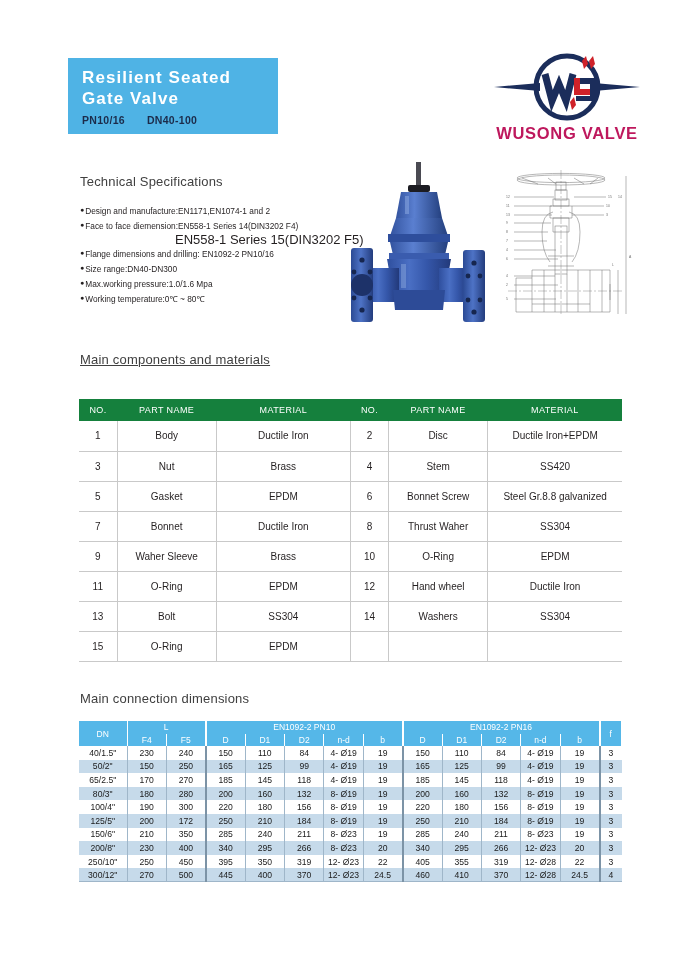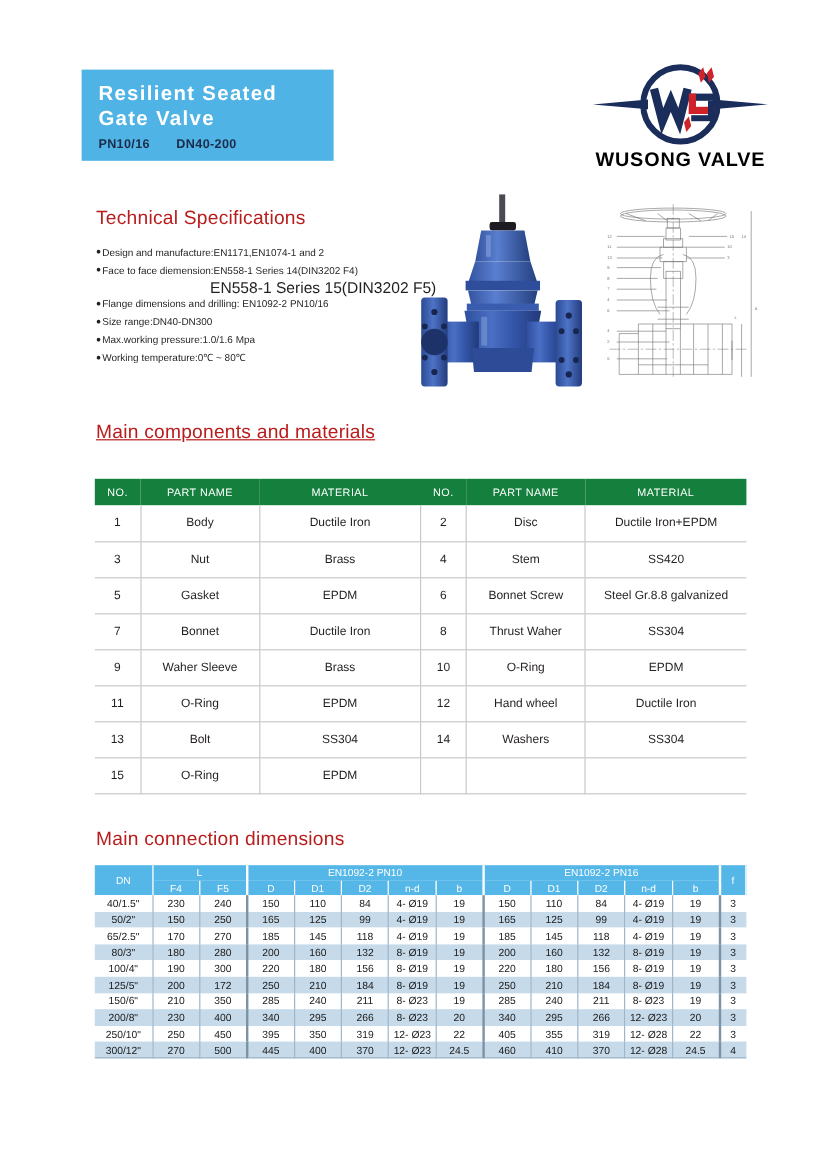--- a/index.html
+++ b/index.html
@@ -44,31 +44,31 @@
   .title-sub span.gap { display: inline-block; width: 22px; }
 
   .logo-block {
     position: absolute;
     right: 48px; top: 52px;
     width: 170px;
     text-align: center;
   }
   .logo-mark { height: 70px; }
   .logo-text {
-    color: #000000;
+    color: #be185d;
     font-size: 16.5px;
     font-weight: bold;
     letter-spacing: 0.7px;
     margin-top: 2px;
   }
 
   
   .section-heading {
-    color: #b91c1c;
-    font-size: 16px;
+    color: #404040;
+    font-size: 13px;
     font-weight: normal;
     letter-spacing: 0.2px;
   }
   #tech-spec-heading { position: absolute; left: 80px; top: 174px; }
   #components-heading { position: absolute; left: 80px; top: 352px; text-decoration: underline; }
   #dimensions-heading { position: absolute; left: 80px; top: 691px; }
 
   
   .spec-list {
     position: absolute;
@@ -188,21 +188,21 @@
 </style>
 </head>
 <body>
 
 <div class="header">
 
   <div class="title-banner">
     <div class="title-line">Resilient Seated</div>
     <div class="title-line">Gate Valve</div>
     <div class="title-sub">
-      <span>PN10/16</span><span class="gap"></span><span>DN40-200</span>
+      <span>PN10/16</span><span class="gap"></span><span>DN40-100</span>
     </div>
   </div>
 
   <div class="logo-block">
     <div class="logo-mark">
       <svg width="170" height="70" viewBox="0 0 170 70">
 
         <path d="M12 35 L58 31 L58 39 Z" fill="#1b2d5b"></path>
         <path d="M158 35 L112 31 L112 39 Z" fill="#1b2d5b"></path>
 

